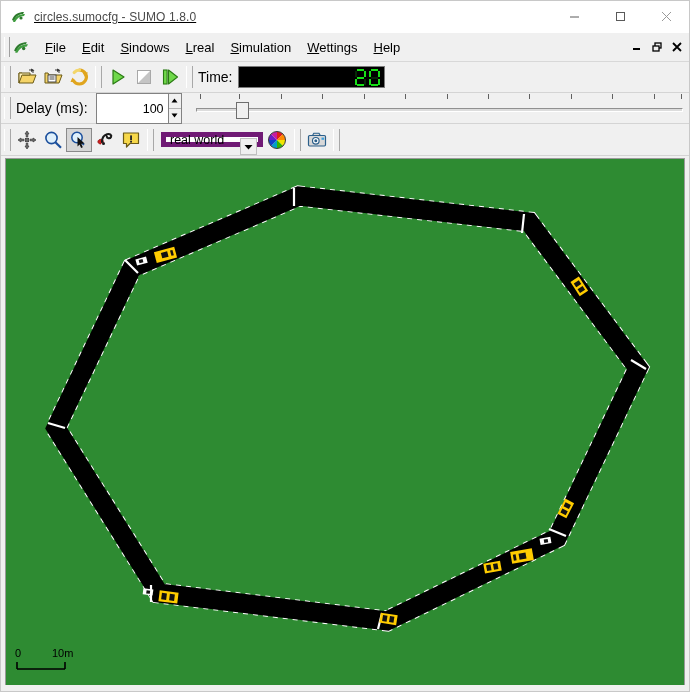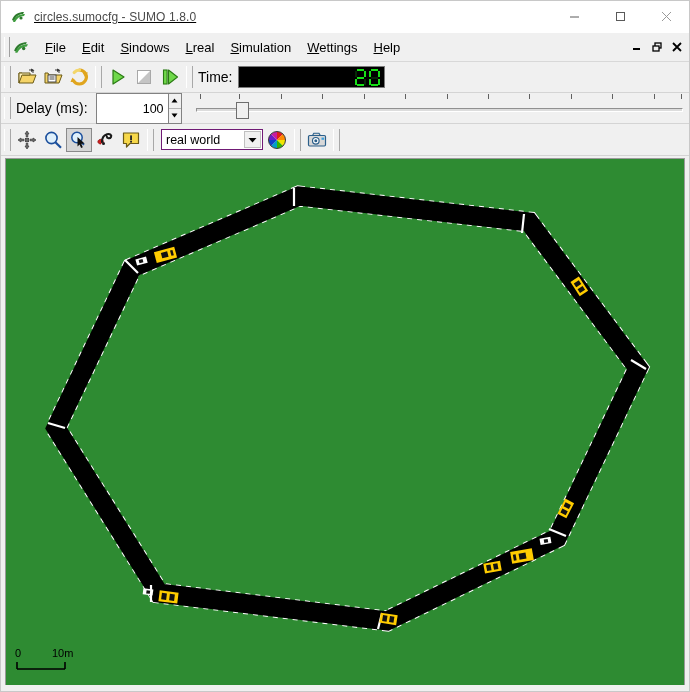--- a/index.html
+++ b/index.html
@@ -237,23 +237,23 @@
     top: 8px;
     width: 13px; height: 17px;
     background: #f0f0f0;
     border: 1px solid #6e6e6e;
     box-sizing: border-box;
   }
 
   
   .combo {
     position: relative;
-    width: 102px; height: 21px;
+    width: 102px; height: 15px;
     background: #ffffff;
-    border: 1px solid #701a75;
+    border: 5px solid #701a75;
     box-sizing: border-box;
     display: flex;
     align-items: center;
     margin-left: 4px;
     flex: 0 0 auto;
   }
   .combo-text {
     font-size: 12.5px;
     color: #000;
     padding-left: 4px;

